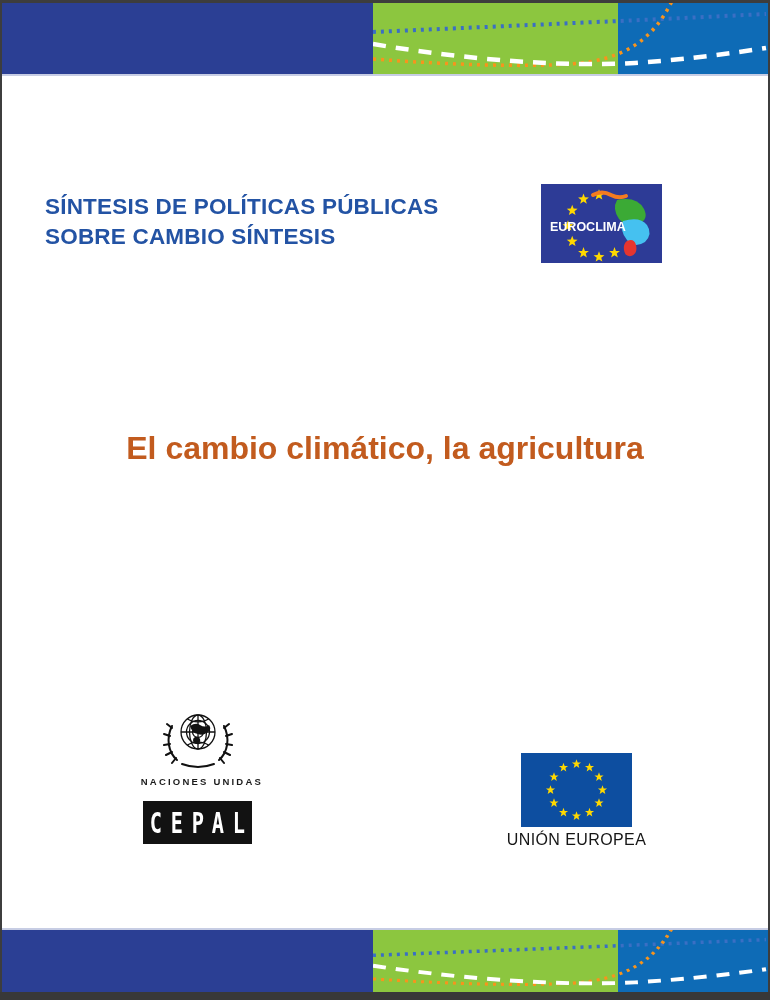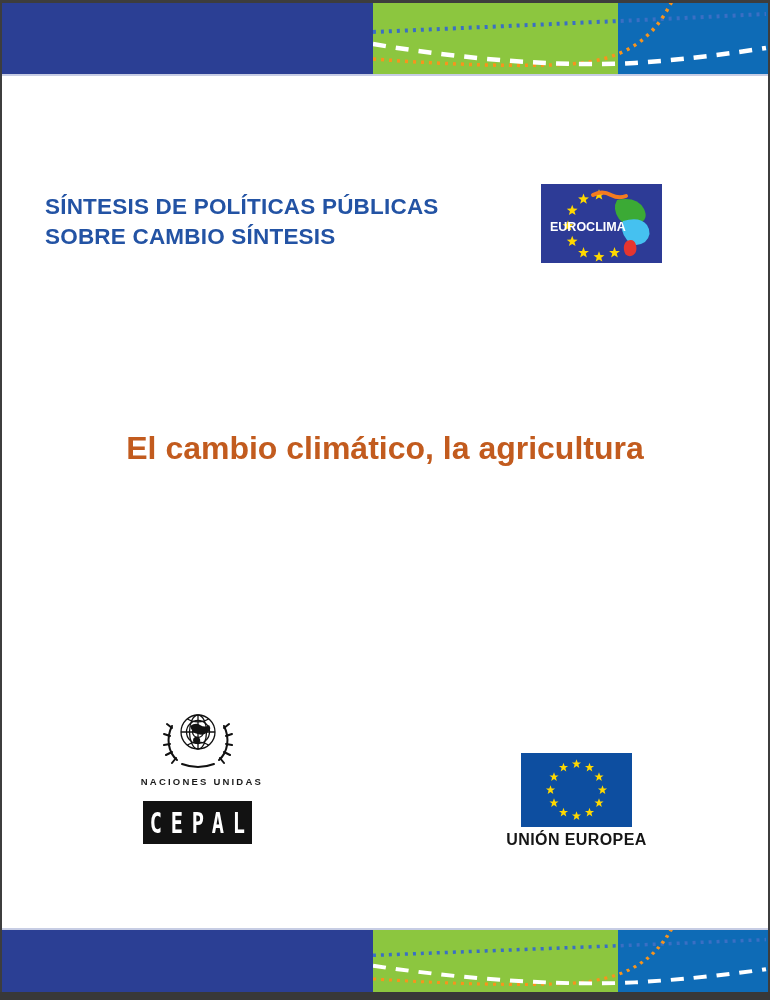--- a/index.html
+++ b/index.html
@@ -56,21 +56,21 @@
     background:#121212;color:#ffffff;display:flex;align-items:center;
     justify-content:space-evenly;
     font-family:"DejaVu Sans Mono", monospace;font-weight:bold;font-size:26px;
   }
   .cepal-box span{display:inline-block;transform:scale(0.78,1.08);}
 
   
   .eu-block{position:absolute;left:504px;top:753px;width:145px;text-align:center;}
   .eu-flag{display:block;margin:0 auto;}
   .eu-caption{
-    margin-top:4px;color:#161616;font-weight:bold;font-size:16px;
+    margin-top:4px;color:#161616;font-weight:normal;font-size:16px;
     letter-spacing:0.4px;white-space:nowrap;
   }
 </style>
 </head>
 <body>
 
 <div class="page">
 
   <div class="band band-top">
     <div class="seg seg-navy"></div>

